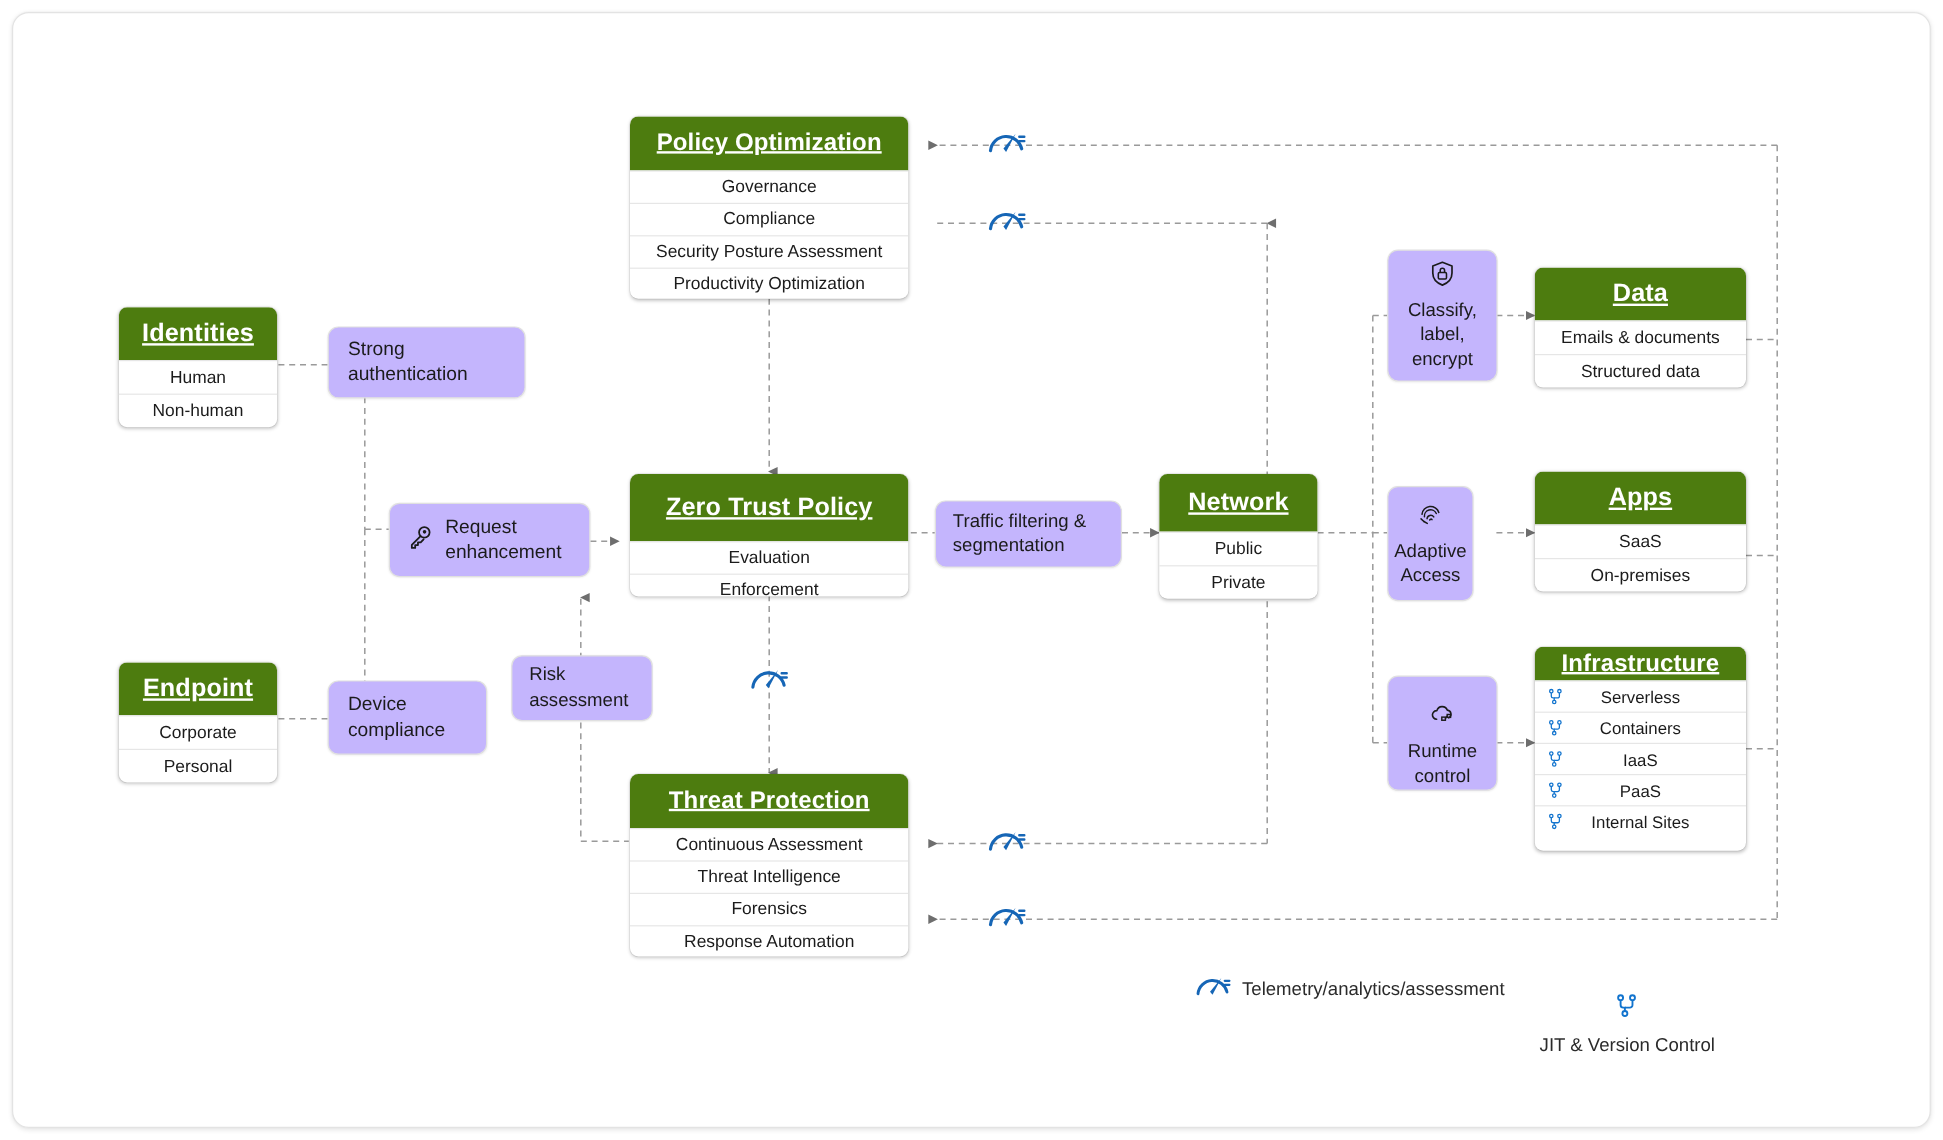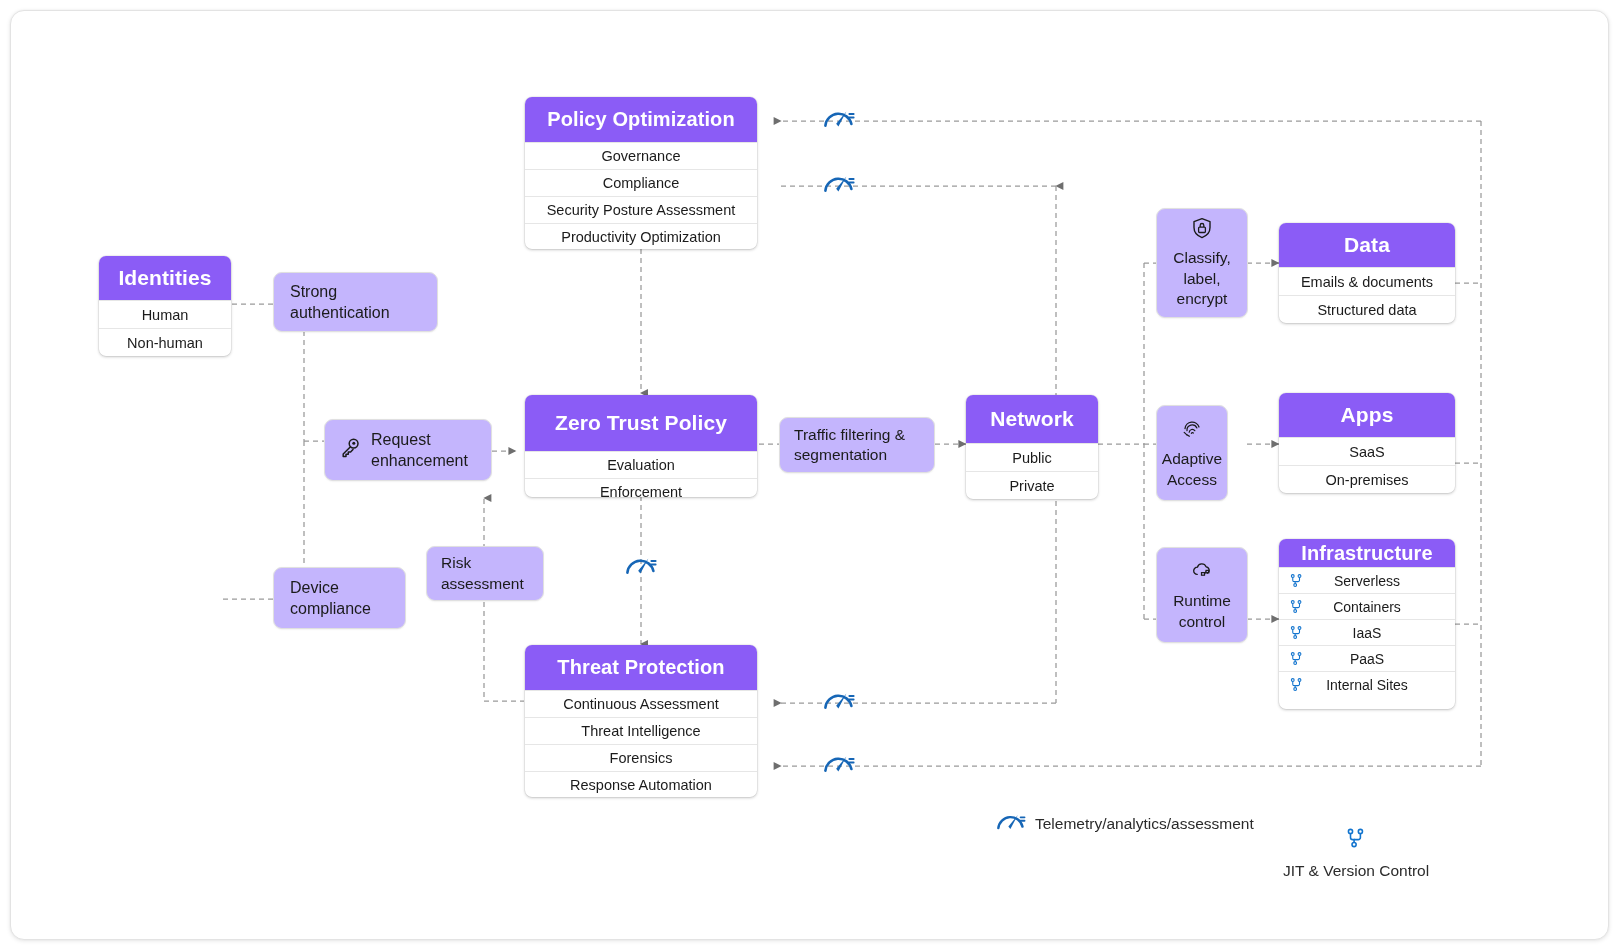--- a/index.html
+++ b/index.html
@@ -23,26 +23,26 @@
   
   .card{
     position:absolute;
     background:#ffffff;
     border-radius:7px;
     box-shadow:0 1px 3px rgba(0,0,0,0.22), 0 0 0 0.6px rgba(0,0,0,0.07);
     overflow:hidden;
     box-sizing:border-box;
   }
   .card .hdr{
-    background:#8b5cf6;
+    background:#4d7c0f;
     color:#ffffff;
     font-weight:bold;
     text-align:left;
     letter-spacing:0.1px;
-    display:flex;align-items:center;justify-content:center;
+    display:flex;align-items:center;justify-content:center;text-decoration:underline;
   }
   .card .row{
     color:#1b1b1b;
     text-align:center;
     border-top:1px solid #e6e6e6;
     display:flex;align-items:center;justify-content:center;
     position:relative;
     box-sizing:border-box;
   }
   .card .row:first-of-type{border-top:none;}
@@ -142,20 +142,25 @@
 
     </g>
   </svg>
 
   <div class="card" style="left:88px;top:245px;width:132px;height:100px;">
     <div class="hdr" style="height:44px;font-size:21px;">Identities</div>
     <div class="row" style="height:28px;font-size:14.5px;">Human</div>
     <div class="row" style="height:28px;font-size:14.5px;">Non-human</div>
   </div>
 
+  <div class="card" style="left:88px;top:541px;width:132px;height:100px;">
+    <div class="hdr" style="height:44px;font-size:21px;">Endpoint</div>
+    <div class="row" style="height:28px;font-size:14.5px;">Corporate</div>
+    <div class="row" style="height:28px;font-size:14.5px;">Personal</div>
+  </div>
 
   <div class="pill" style="left:262px;top:261px;width:165px;height:60px;padding:0 16px;">
     <span class="ptxt" style="font-size:16px;">Strong
 authentication</span>
   </div>
 
   <div class="pill" style="left:313px;top:408px;width:168px;height:62px;padding:0 12px;gap:8px;">
     <span class="picon">
       <svg width="26" height="26" viewBox="0 0 26 26">
         <g fill="none" stroke="#1b1b1b" stroke-width="1.5" stroke-linejoin="round" stroke-linecap="round">
@@ -235,21 +240,21 @@
           <path d="M11.4,17.4 a1.1,1.1 0 0 1 1.9,-0.4"></path>
           <path d="M4.2,16.4 L6.6,18.6"></path>
           <path d="M6.6,18.6 L9.4,20.2"></path>
         </g>
       </svg>
     </span>
     <span class="ptxt" style="font-size:15.5px;">Adaptive
 Access</span>
   </div>
 
-  <div class="pill center" style="left:1145px;top:536px;width:92px;height:96px;flex-direction:column;justify-content:center;gap:5px;">
+  <div class="pill center" style="left:1145px;top:552px;width:92px;height:96px;flex-direction:column;justify-content:flex-end;gap:5px;">
     <span class="picon">
       <svg width="24" height="24" viewBox="0 0 24 24">
         <path d="M7.2,16.4 a3.6,3.6 0 0 1 0.2,-7.2 a4.6,4.6 0 0 1 8.7,-0.4 a3.4,3.4 0 0 1 1.2,6.4" fill="none" stroke="#1b1b1b" stroke-width="1.35" stroke-linecap="round" stroke-linejoin="round"></path>
           <rect x="11.5" y="14.6" width="3.0" height="2.6" fill="none" stroke="#1b1b1b" stroke-width="1.2"></rect>
           <rect x="16.0" y="12.4" width="2.8" height="2.4" fill="none" stroke="#1b1b1b" stroke-width="1.2"></rect>
           <path d="M14.5,15.9 L16.0,13.6" fill="none" stroke="#1b1b1b" stroke-width="1.2"></path>
       </svg>
     </span>
     <span class="ptxt" style="font-size:15.5px;">Runtime
 control</span>

